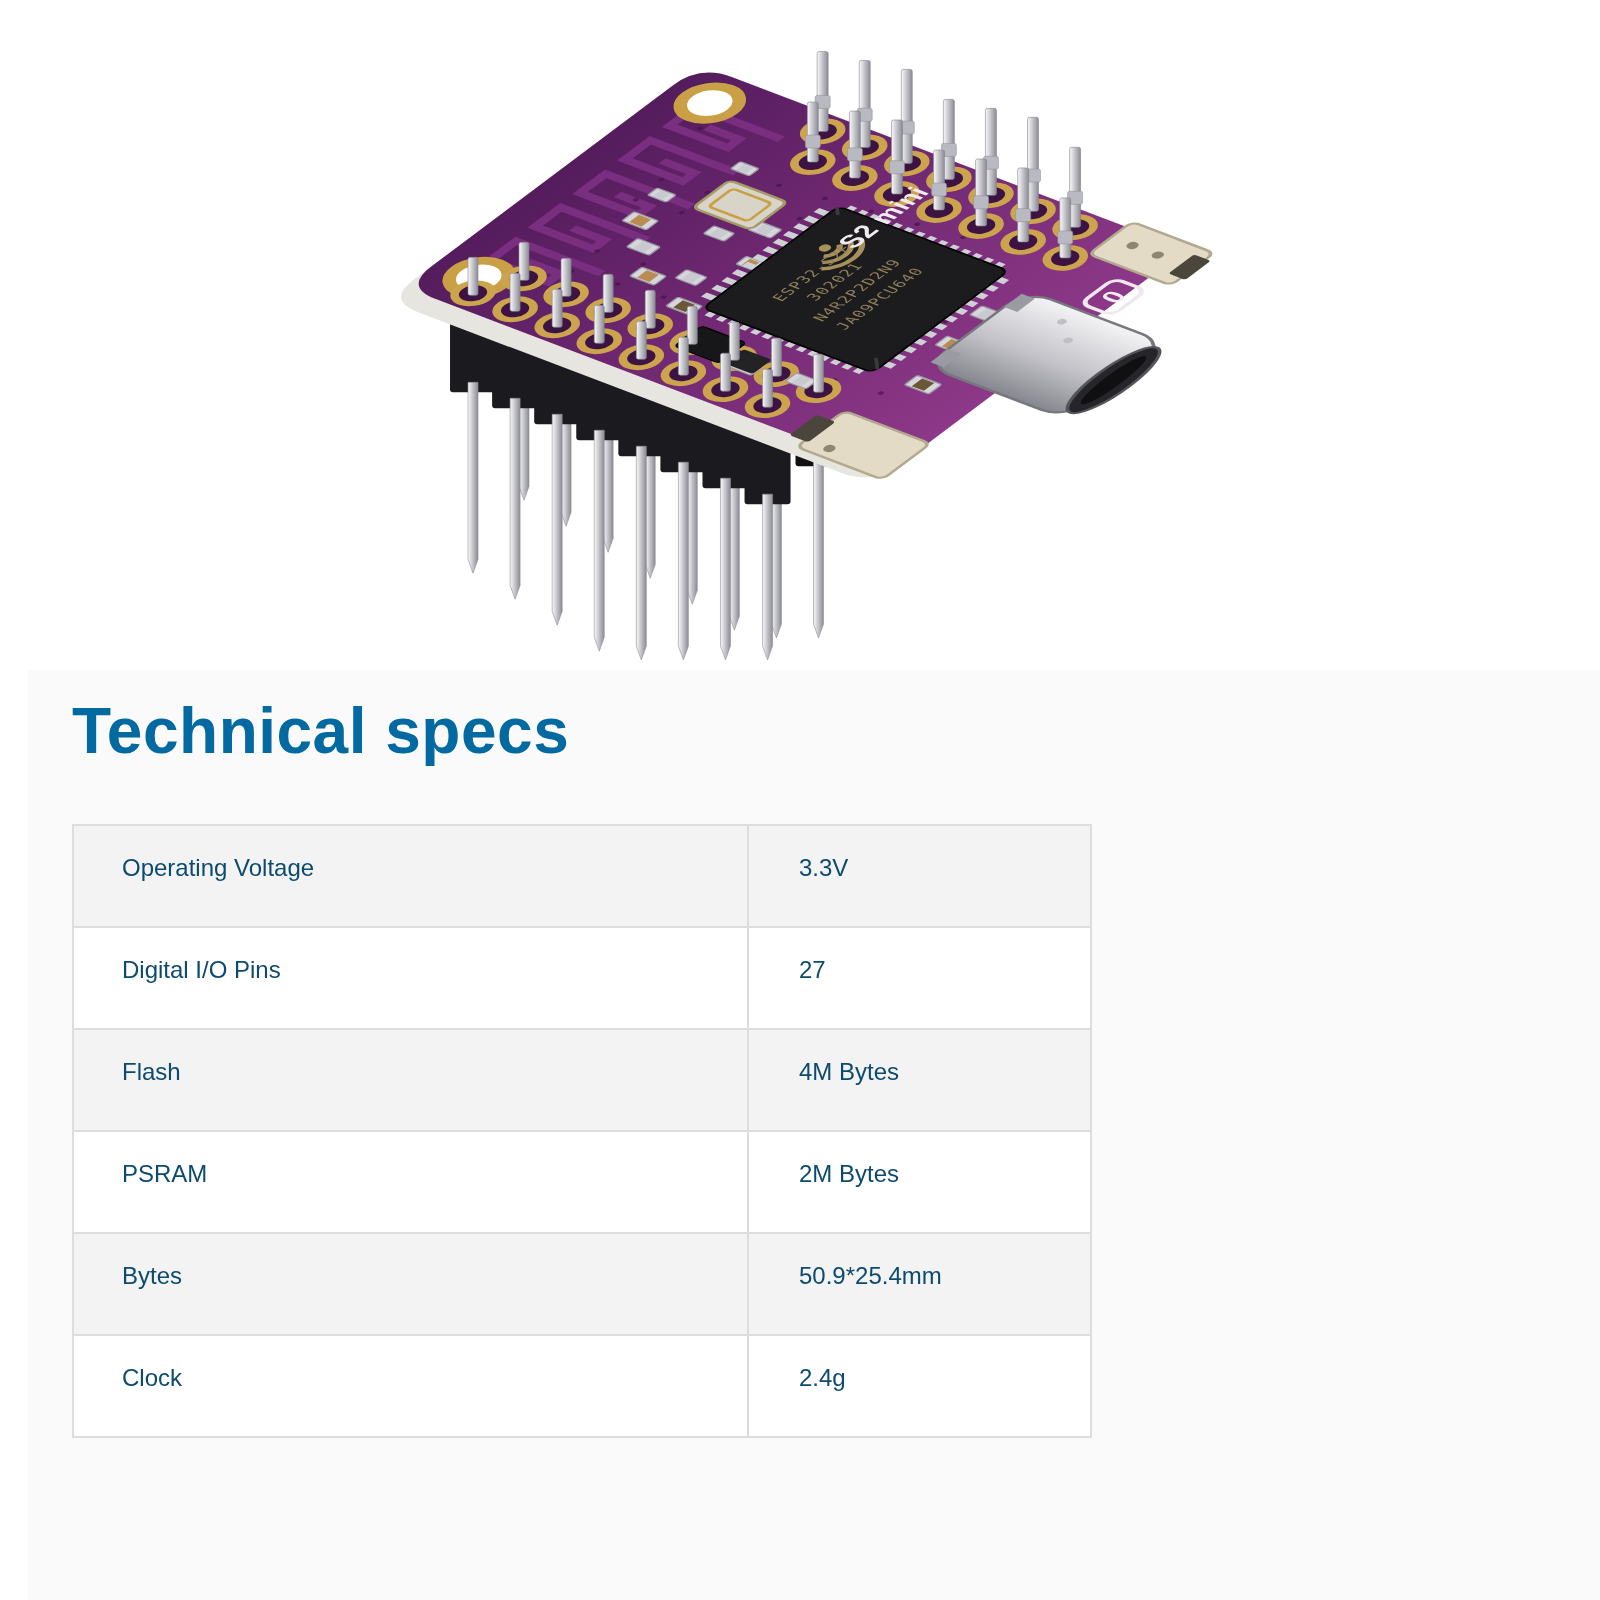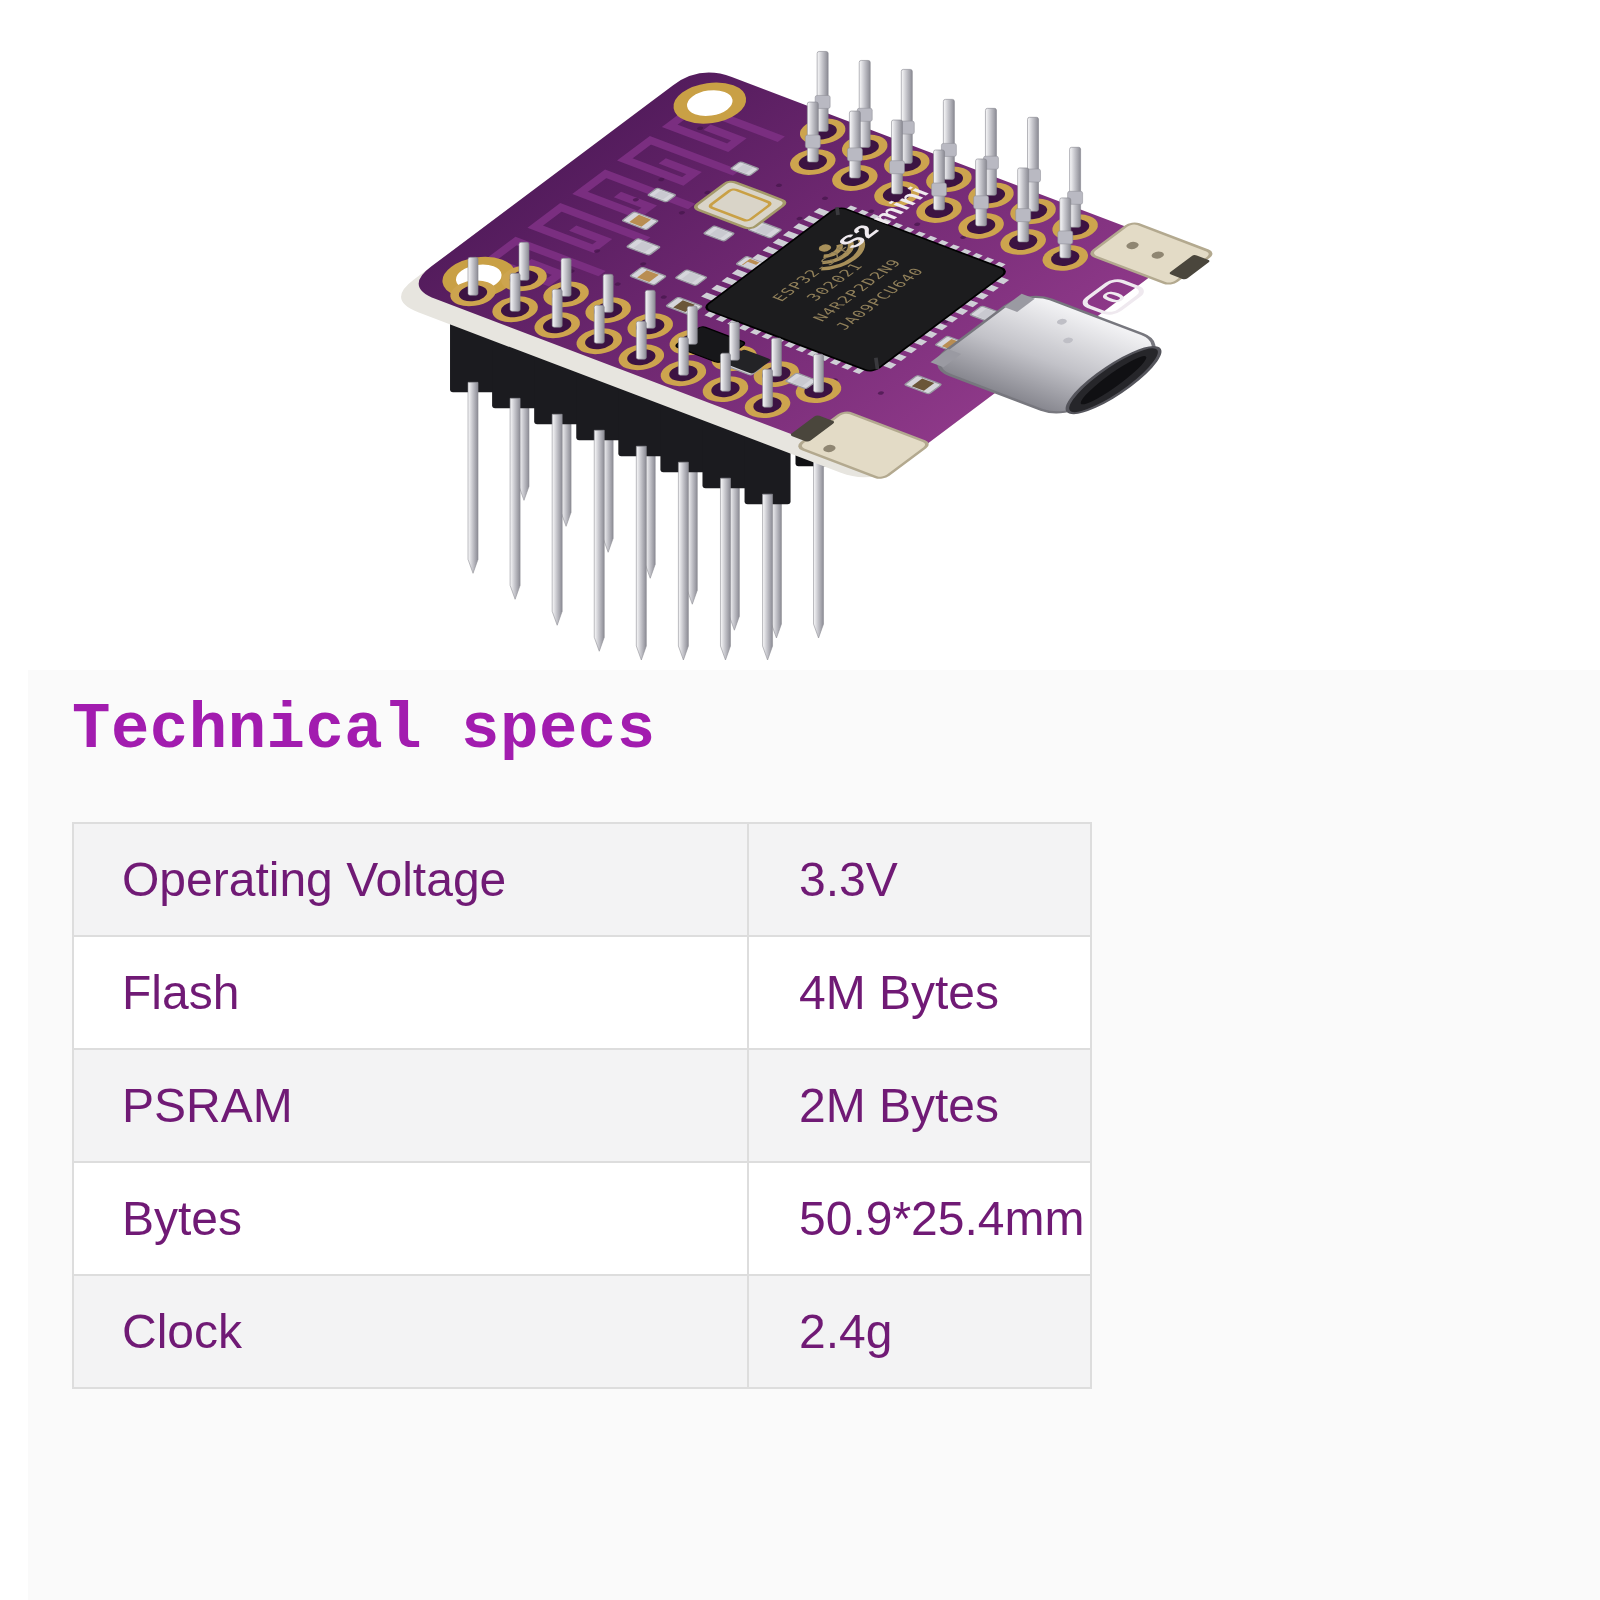--- a/index.html
+++ b/index.html
@@ -1,22 +1,22 @@
 <!DOCTYPE html>
 <html><head>
 <meta charset="utf-8">
 <style>
   html,body{margin:0;padding:0;}
   body{width:1600px;height:1600px;background:#ffffff;font-family:"Liberation Sans",sans-serif;position:relative;overflow:hidden;}
   .photo-wrap{position:absolute;left:0;top:0;width:1600px;height:670px;background:#ffffff;}
   .photo-wrap svg{display:block;overflow:visible;}
   .panel{position:absolute;left:28px;top:670px;width:1572px;height:930px;background:#fafafa;}
-  .section-title{margin:24px 6px 0 44px;font-family:Liberation Mono, monospace;font-weight:700;font-size:64px;color:#a21caf;letter-spacing:0.5px;}
+  .section-title{margin:24px 6px 0 44px;font-family:Liberation Sans, sans-serif;font-weight:700;font-size:64px;color:#0369a1;letter-spacing:0.5px;}
   table.specs{border-collapse:collapse;margin:56px 0 0 44px;width:1018px;table-layout:fixed;}
-  table.specs td{border:2px solid #dddddd;font-size:48px;color:#701a75;padding:28px 20px 28px 48px;background:#ffffff;}
+  table.specs td{border:2px solid #dddddd;font-size:24px;color:#0c4a6e;padding:28px 20px 44px 48px;background:#ffffff;}
   table.specs td.value-cell{padding-left:50px;}
   table.specs tr:nth-child(odd) td{background:#f3f3f4;}
   .chip-text{font-family:"DejaVu Sans Mono",monospace;fill:#91805a;font-size:15px;letter-spacing:1px;}
   .silk{font-family:"Liberation Sans",sans-serif;font-weight:bold;fill:#f0ebf0;}
 </style>
 </head>
 <body>
 
 <figure class="photo-wrap" style="margin:0">
   <svg id="board-svg" width="1600" height="670" viewBox="0 0 1600 670" aria-hidden="false">
@@ -357,20 +357,24 @@
     <colgroup>
         <col style="width:675px">
         <col style="width:343px">
       </colgroup>
     <tbody>
       <tr>
         <td>Operating Voltage</td>
         <td class="value-cell">3.3V</td>
       </tr>
       <tr>
+        <td>Digital I/O Pins</td>
+        <td class="value-cell">27</td>
+      </tr>
+      <tr>
         <td>Flash</td>
         <td class="value-cell">4M Bytes</td>
       </tr>
       <tr>
         <td>PSRAM</td>
         <td class="value-cell">2M Bytes</td>
       </tr>
       <tr>
         <td>Bytes</td>
         <td class="value-cell">50.9*25.4mm</td>

